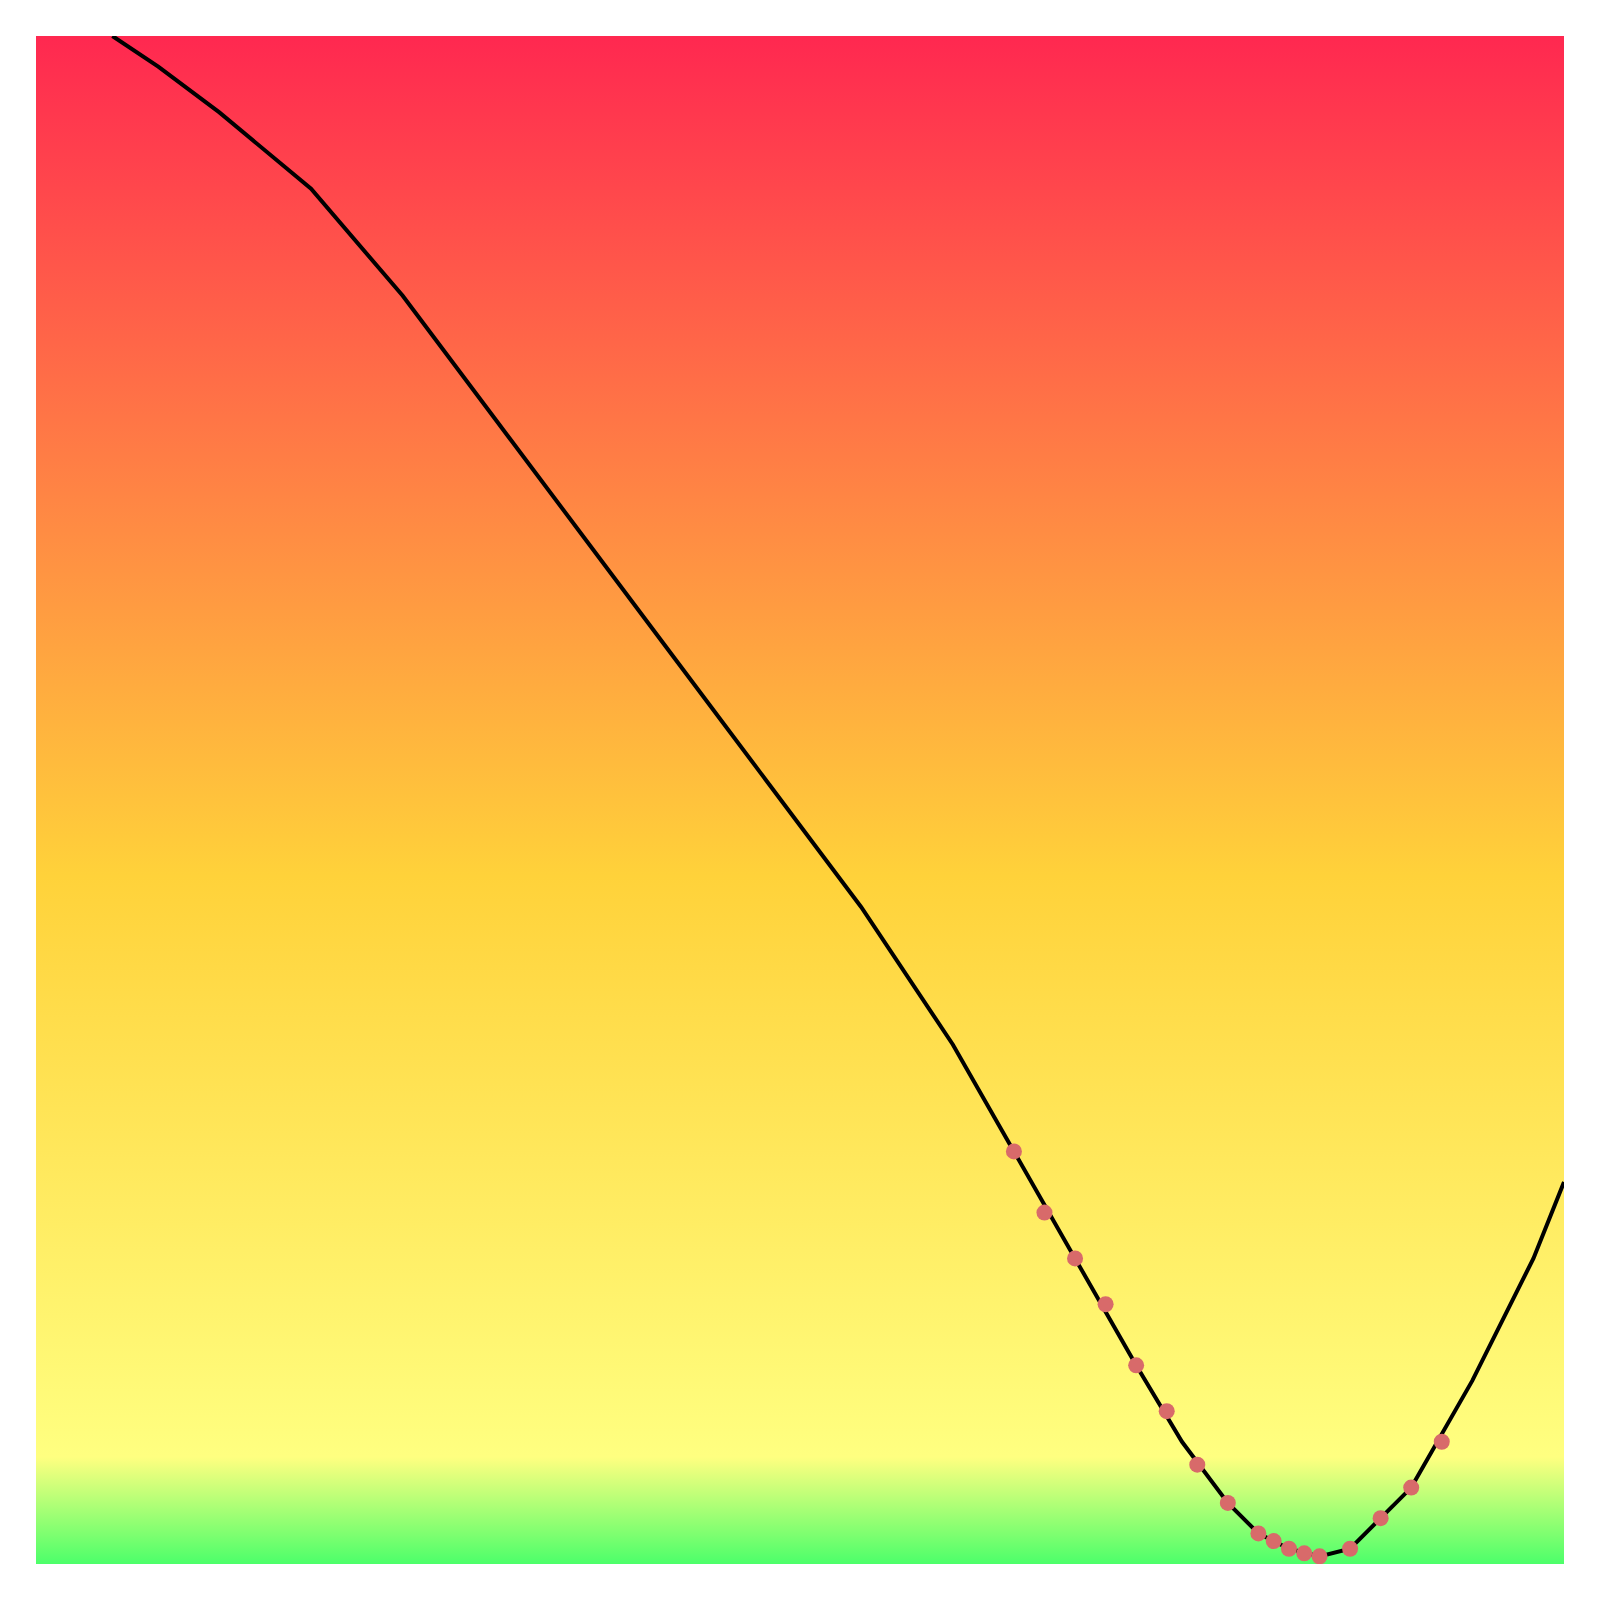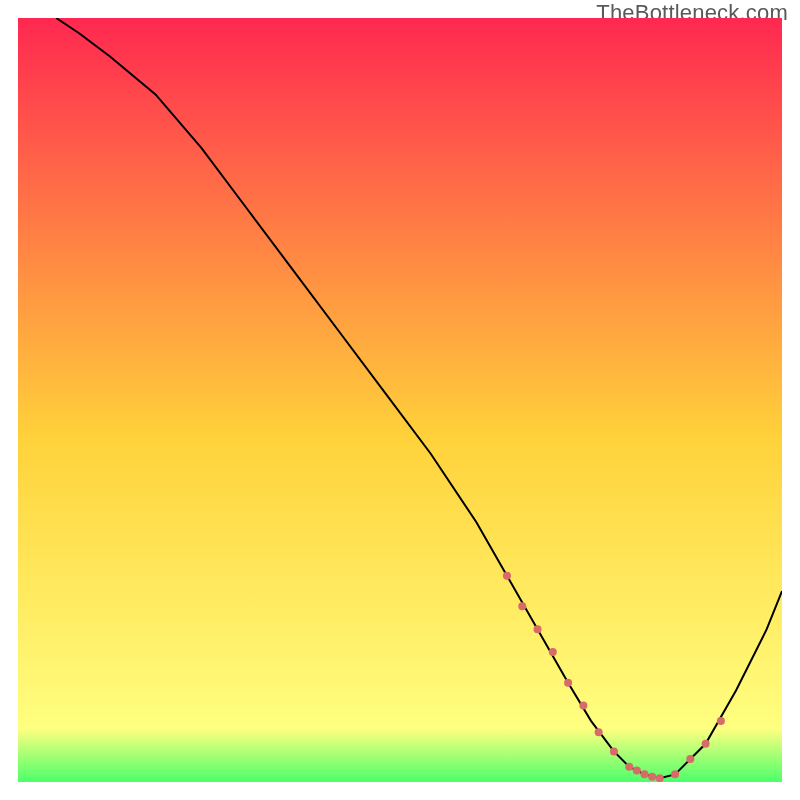--- a/index.html
+++ b/index.html
@@ -36,21 +36,20 @@
     font-size: 22px;
     font-weight: 400;
     color: #58595b;
     letter-spacing: 0.2px;
   }
 </style>
 </head>
 <body>
 
 <div class="chart-wrap">
-  <div class="watermark">TheBottleneck.com</div>
   <div class="plot-area">
     <svg id="chart-svg" viewBox="0 0 764 764" preserveAspectRatio="none">
       <defs>
         <linearGradient id="bg-grad" x1="0" y1="0" x2="0" y2="1">
           <stop id="g-top" offset="0%" stop-color="#ff2850"></stop>
           <stop id="g-mid" offset="55%" stop-color="#ffd23a"></stop>
           <stop id="g-nb" offset="93%" stop-color="#ffff80"></stop>
           <stop id="g-bot" offset="100%" stop-color="#4cff6a"></stop>
         </linearGradient>
       </defs>

